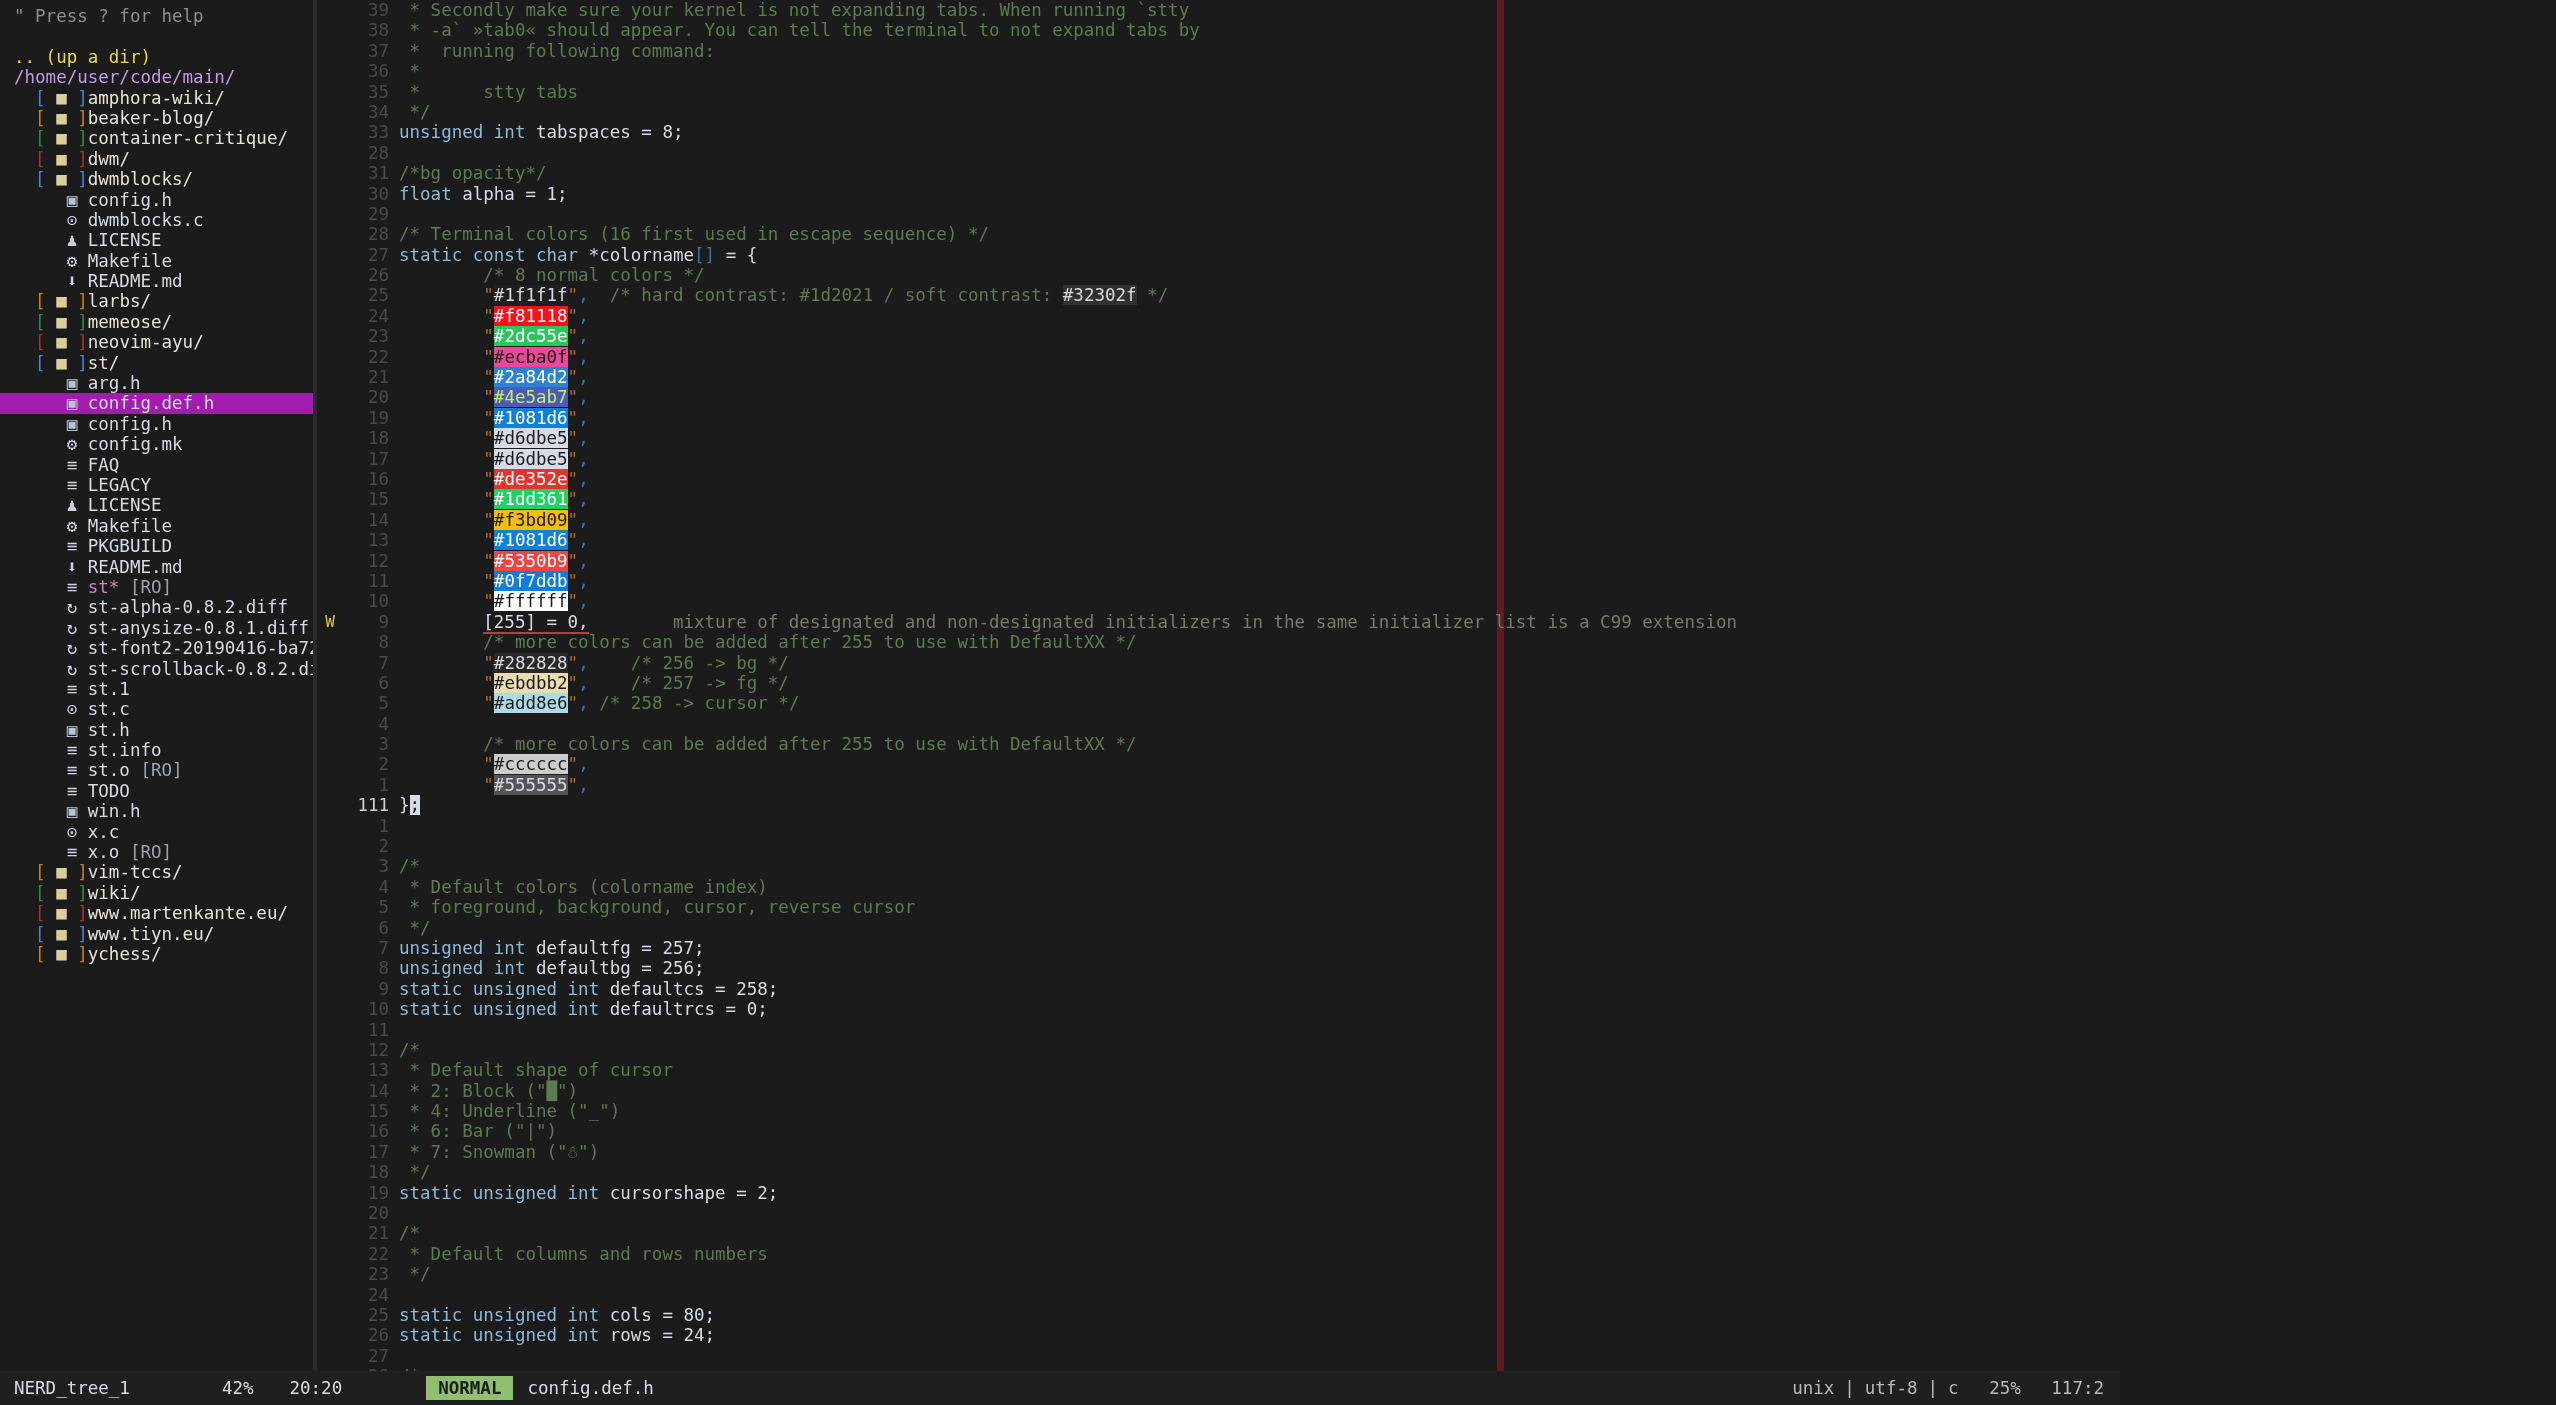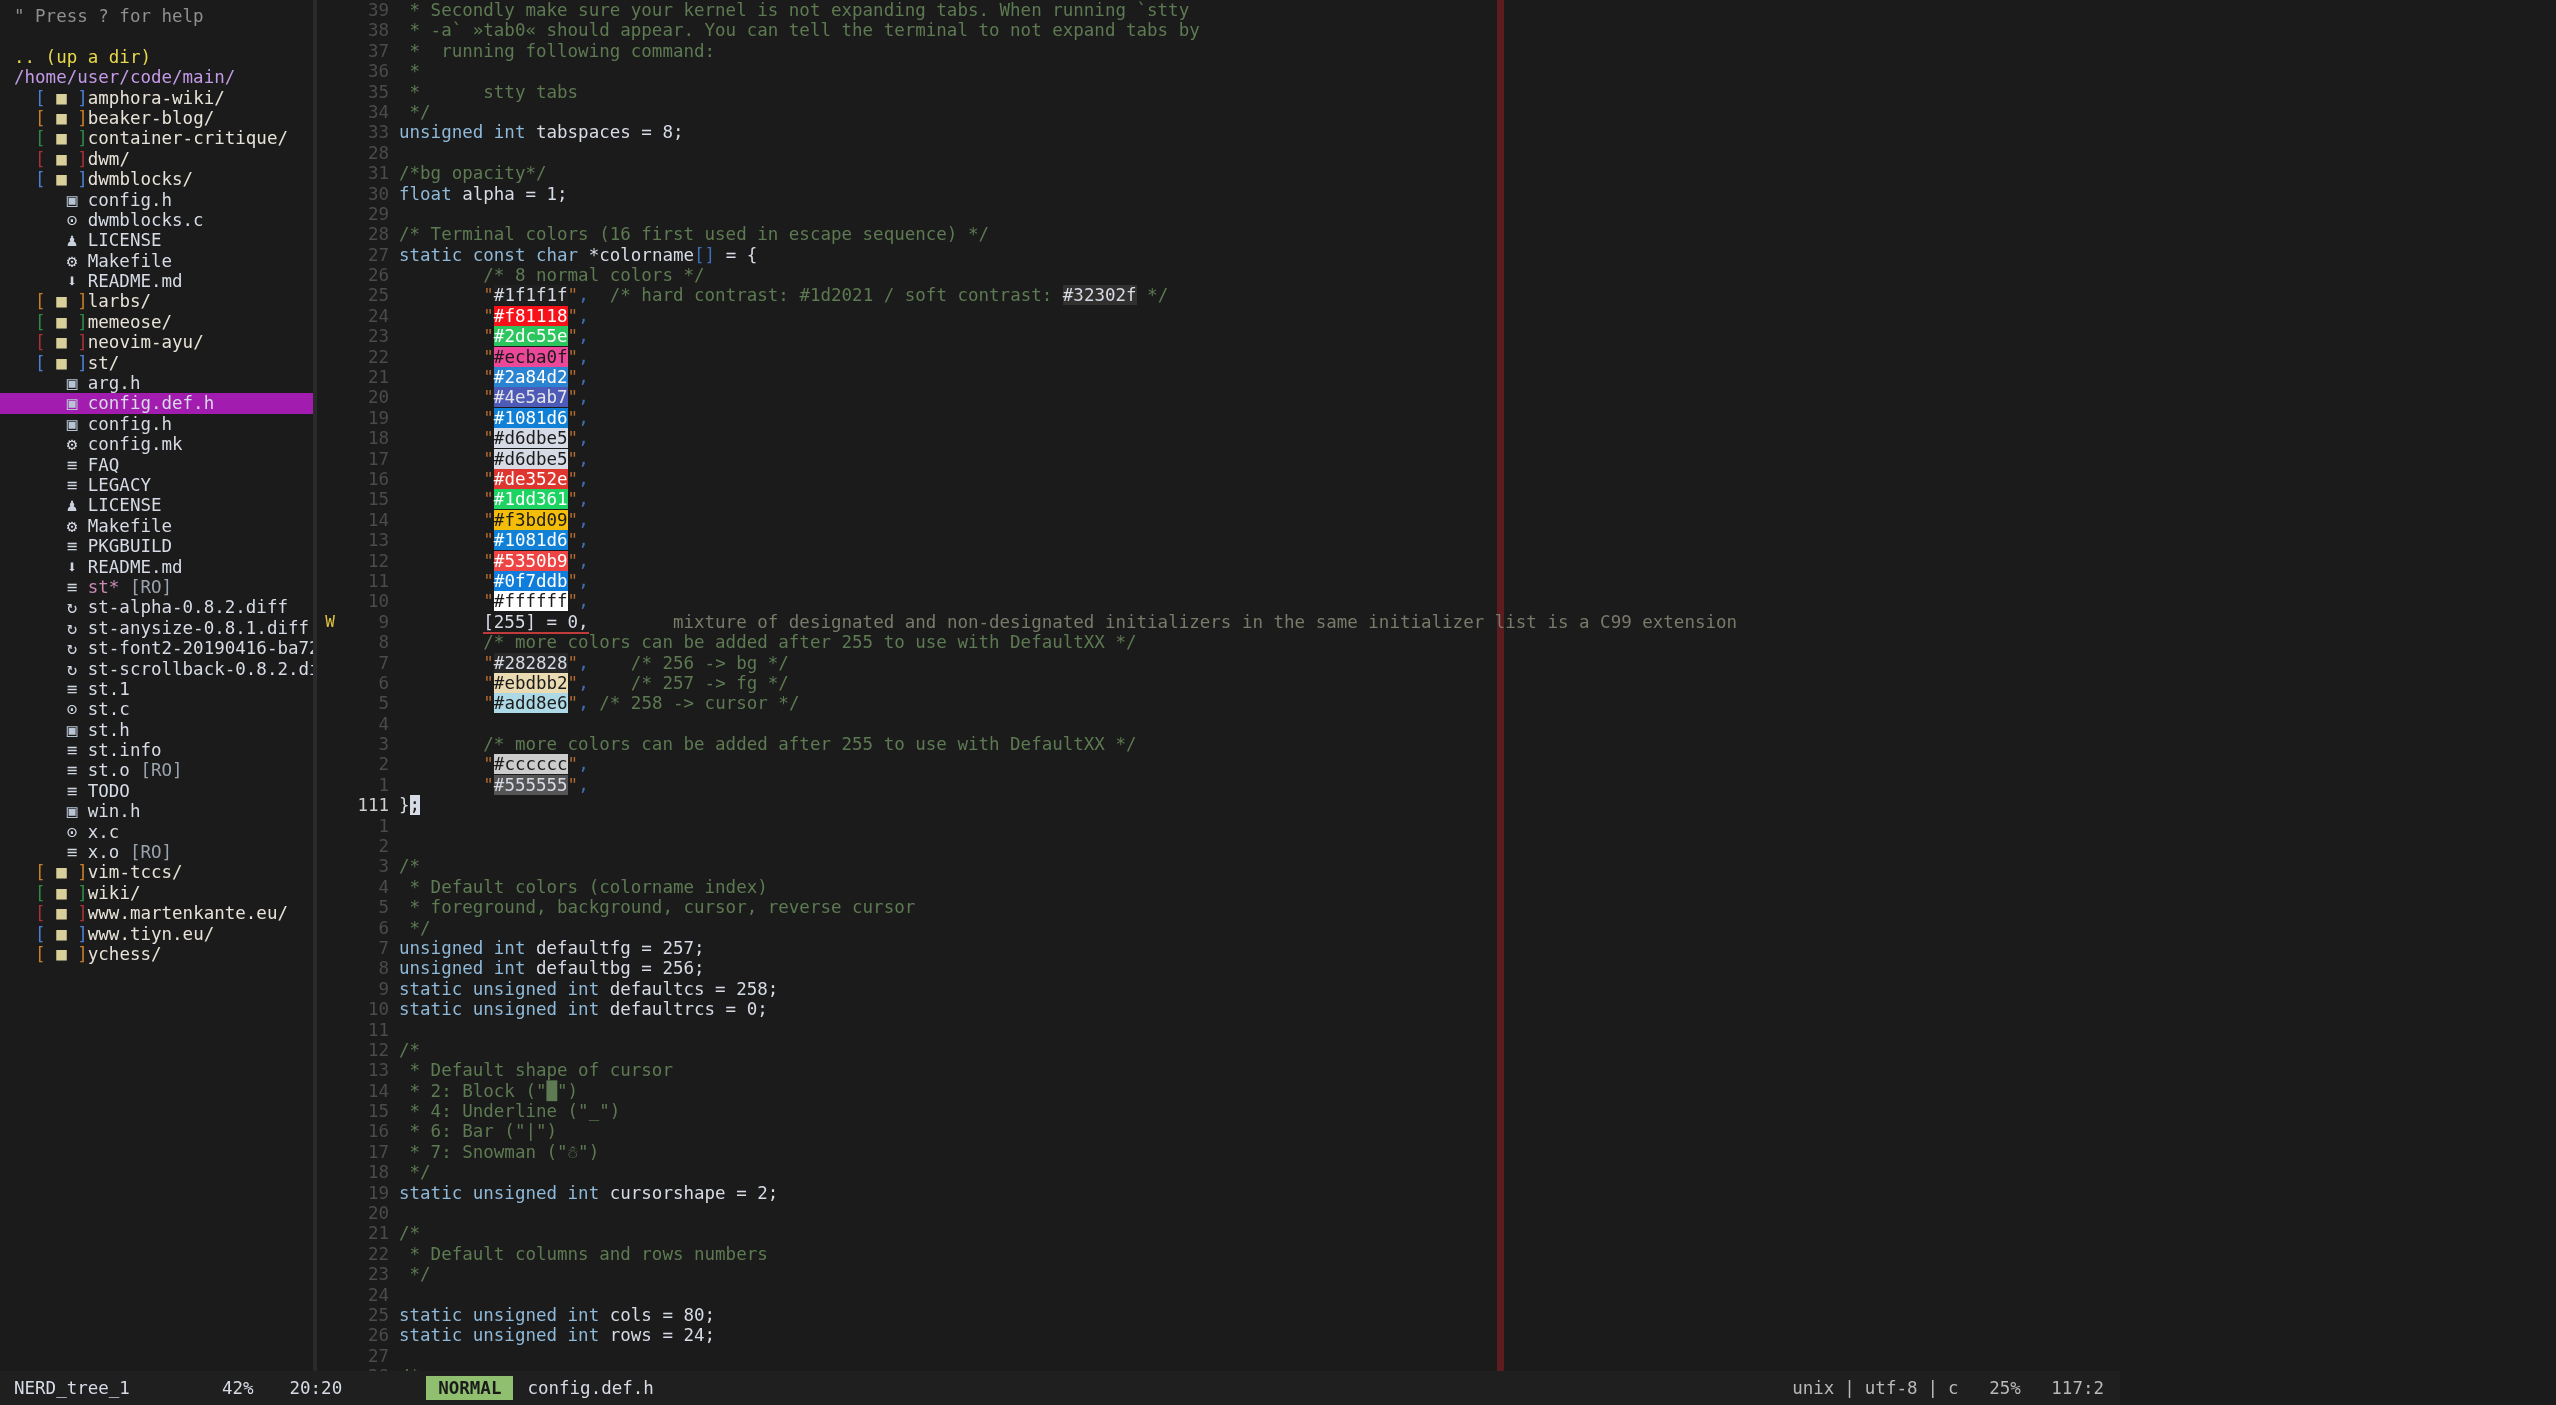--- a/index.html
+++ b/index.html
@@ -199,21 +199,21 @@
         <div class="code-line"><span class="signcol"> </span><span class="lnum">30</span><span class="ltext"><span class="c-keyword">float</span><span class="c-ident"> alpha = </span><span class="c-num">1</span><span class="c-ident">;</span></span></div>
         <div class="code-line"><span class="signcol"> </span><span class="lnum">29</span><span class="ltext"></span></div>
         <div class="code-line"><span class="signcol"> </span><span class="lnum">28</span><span class="ltext"><span class="c-comment">/* Terminal colors (16 first used in escape sequence) */</span></span></div>
         <div class="code-line"><span class="signcol"> </span><span class="lnum">27</span><span class="ltext"><span class="c-keyword">static const char</span><span class="c-ident"> *colorname</span><span class="c-punct">[]</span><span class="c-ident"> = {</span></span></div>
         <div class="code-line"><span class="signcol"> </span><span class="lnum">26</span><span class="ltext"><span class="c-comment">        /* 8 normal colors */</span></span></div>
         <div class="code-line"><span class="signcol"> </span><span class="lnum">25</span><span class="ltext"><span>        </span><span class="c-quote">"</span><span class="sw" style="background: rgb(31, 31, 31); color: rgb(214, 219, 229);">#1f1f1f</span><span class="c-quote">"</span><span class="c-punct">,  </span><span class="c-comment">/* hard contrast: #1d2021 / soft contrast: </span><span style="background: rgb(50, 48, 47); color: rgb(214, 219, 229);">#32302f</span><span class="c-comment"> */</span></span></div>
         <div class="code-line"><span class="signcol"> </span><span class="lnum">24</span><span class="ltext"><span>        </span><span class="c-quote">"</span><span class="sw" style="background: rgb(248, 17, 24); color: rgb(255, 255, 255);">#f81118</span><span class="c-quote">"</span><span class="c-punct">,</span></span></div>
         <div class="code-line"><span class="signcol"> </span><span class="lnum">23</span><span class="ltext"><span>        </span><span class="c-quote">"</span><span class="sw" style="background: rgb(45, 197, 94); color: rgb(255, 255, 255);">#2dc55e</span><span class="c-quote">"</span><span class="c-punct">,</span></span></div>
         <div class="code-line"><span class="signcol"> </span><span class="lnum">22</span><span class="ltext"><span>        </span><span class="c-quote">"</span><span class="sw" style="background: #ec4899; color: rgb(27, 27, 27);">#ecba0f</span><span class="c-quote">"</span><span class="c-punct">,</span></span></div>
         <div class="code-line"><span class="signcol"> </span><span class="lnum">21</span><span class="ltext"><span>        </span><span class="c-quote">"</span><span class="sw" style="background: rgb(42, 132, 210); color: rgb(255, 255, 255);">#2a84d2</span><span class="c-quote">"</span><span class="c-punct">,</span></span></div>
-        <div class="code-line"><span class="signcol"> </span><span class="lnum">20</span><span class="ltext"><span>        </span><span class="c-quote">"</span><span class="sw" style="background: rgb(78, 90, 183); color: #e5e5e5;">#4e5ab7</span><span class="c-quote">"</span><span class="c-punct">,</span></span></div>
+        <div class="code-line"><span class="signcol"> </span><span class="lnum">20</span><span class="ltext"><span>        </span><span class="c-quote">"</span><span class="sw" style="background: rgb(78, 90, 183); color: #bef264;">#4e5ab7</span><span class="c-quote">"</span><span class="c-punct">,</span></span></div>
         <div class="code-line"><span class="signcol"> </span><span class="lnum">19</span><span class="ltext"><span>        </span><span class="c-quote">"</span><span class="sw" style="background: rgb(16, 129, 214); color: rgb(255, 255, 255);">#1081d6</span><span class="c-quote">"</span><span class="c-punct">,</span></span></div>
         <div class="code-line"><span class="signcol"> </span><span class="lnum">18</span><span class="ltext"><span>        </span><span class="c-quote">"</span><span class="sw" style="background: rgb(214, 219, 229); color: rgb(27, 27, 27);">#d6dbe5</span><span class="c-quote">"</span><span class="c-punct">,</span></span></div>
         <div class="code-line"><span class="signcol"> </span><span class="lnum">17</span><span class="ltext"><span>        </span><span class="c-quote">"</span><span class="sw" style="background: rgb(214, 219, 229); color: rgb(27, 27, 27);">#d6dbe5</span><span class="c-quote">"</span><span class="c-punct">,</span></span></div>
         <div class="code-line"><span class="signcol"> </span><span class="lnum">16</span><span class="ltext"><span>        </span><span class="c-quote">"</span><span class="sw" style="background: rgb(222, 53, 46); color: rgb(255, 255, 255);">#de352e</span><span class="c-quote">"</span><span class="c-punct">,</span></span></div>
         <div class="code-line"><span class="signcol"> </span><span class="lnum">15</span><span class="ltext"><span>        </span><span class="c-quote">"</span><span class="sw" style="background: rgb(29, 211, 97); color: rgb(255, 255, 255);">#1dd361</span><span class="c-quote">"</span><span class="c-punct">,</span></span></div>
         <div class="code-line"><span class="signcol"> </span><span class="lnum">14</span><span class="ltext"><span>        </span><span class="c-quote">"</span><span class="sw" style="background: rgb(243, 189, 9); color: rgb(27, 27, 27);">#f3bd09</span><span class="c-quote">"</span><span class="c-punct">,</span></span></div>
         <div class="code-line"><span class="signcol"> </span><span class="lnum">13</span><span class="ltext"><span>        </span><span class="c-quote">"</span><span class="sw" style="background: rgb(16, 129, 214); color: rgb(255, 255, 255);">#1081d6</span><span class="c-quote">"</span><span class="c-punct">,</span></span></div>
         <div class="code-line"><span class="signcol"> </span><span class="lnum">12</span><span class="ltext"><span>        </span><span class="c-quote">"</span><span class="sw" style="background: #ef4444; color: rgb(255, 255, 255);">#5350b9</span><span class="c-quote">"</span><span class="c-punct">,</span></span></div>
         <div class="code-line"><span class="signcol"> </span><span class="lnum">11</span><span class="ltext"><span>        </span><span class="c-quote">"</span><span class="sw" style="background: rgb(15, 125, 219); color: rgb(255, 255, 255);">#0f7ddb</span><span class="c-quote">"</span><span class="c-punct">,</span></span></div>
         <div class="code-line"><span class="signcol"> </span><span class="lnum">10</span><span class="ltext"><span>        </span><span class="c-quote">"</span><span class="sw" style="background: rgb(255, 255, 255); color: rgb(27, 27, 27);">#ffffff</span><span class="c-quote">"</span><span class="c-punct">,</span></span></div>

